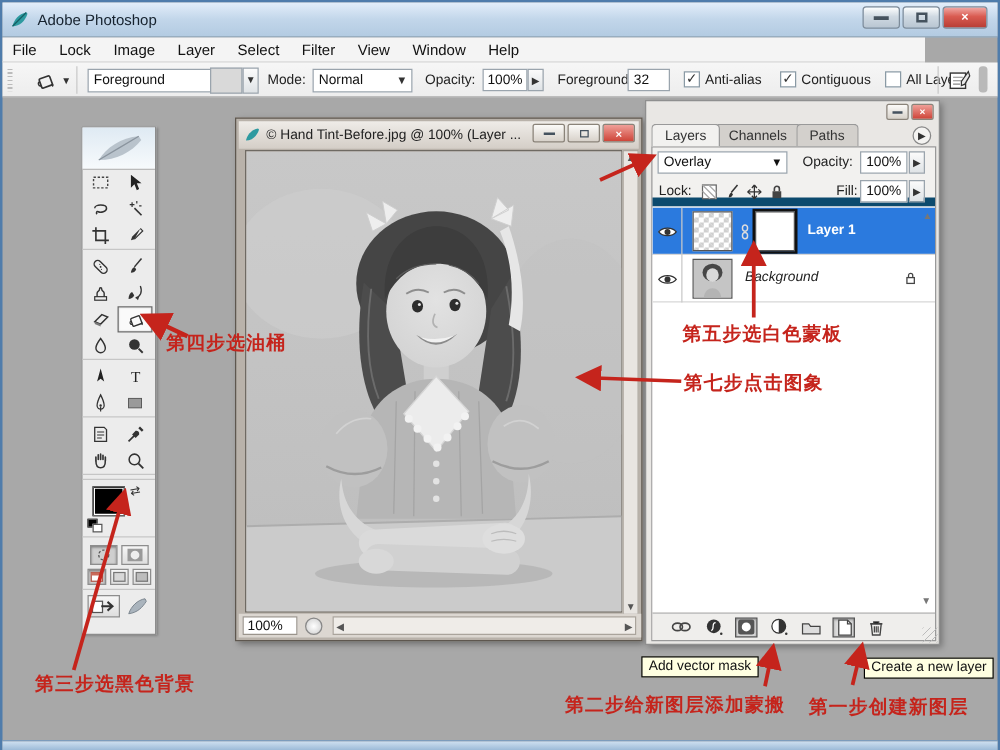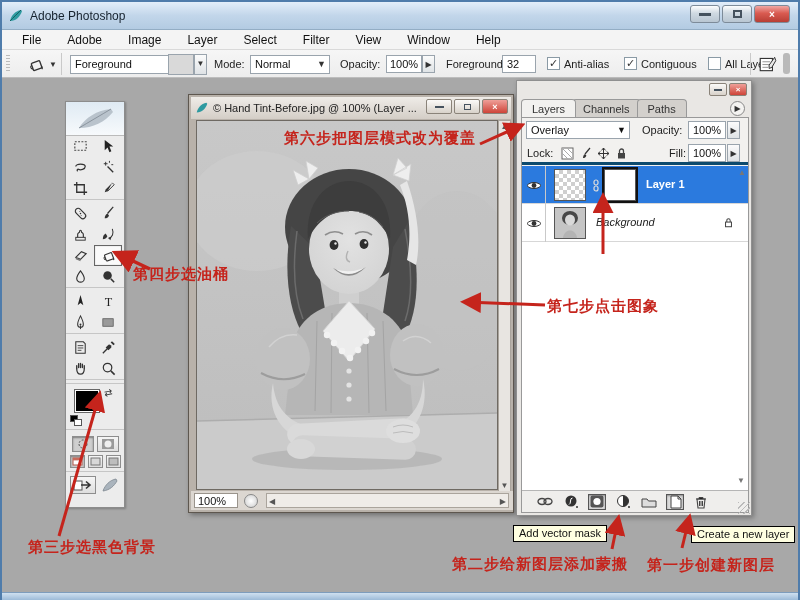--- a/index.html
+++ b/index.html
@@ -14,22 +14,22 @@
     display:flex; align-items:center; }
   #titlebar .apptitle { font-size:12px; color:#16222e; margin-left:6px; }
   .winbtns { position:absolute; right:8px; top:3px; display:flex; gap:2px; }
   .winbtn { width:30px; height:18px; border:1px solid #7d8b99; border-radius:3px;
     background:linear-gradient(#fdfefe,#cfd9e2 45%,#b9c6d2); display:flex; align-items:center; justify-content:center;
     font-size:10px; color:#333; }
   .winbtn.close { width:36px; background:linear-gradient(#f0a8a4,#d95b51 45%,#b83e35); color:#fff; font-weight:bold; }
   .minbar { width:12px; height:3px; background:#45525e; }
   .maxbox { width:9px; height:8px; border:2px solid #45525e; }
 
-  #menubar { position:absolute; left:0; top:28px; width:796px; height:20px; background:#f4f4f4;
-    border-bottom:1px solid #d9d9d9; display:flex; align-items:center; padding-left:12px; gap:10px; }
+  #menubar { position:absolute; left:0; top:28px; width:738px; height:20px; background:#f4f4f4;
+    border-bottom:1px solid #d9d9d9; display:flex; align-items:center; padding-left:0; gap:2px; }
   .menu-item { padding:2px 8px; font-size:12px; color:#111; }
 
   
   #optionsbar { position:absolute; left:0; top:48px; width:796px; height:28px;
     background:linear-gradient(#f6f6f6,#ededed); border-bottom:1px solid #bdbdbd; }
   #optionsbar .sep { position:absolute; top:3px; width:1px; height:22px; background:#c9c9c9; }
   .ob-label { position:absolute; top:8px; font-size:11px; color:#222; }
   .ob-select { position:absolute; top:5px; height:19px; background:#fff; border:1px solid #9aa4ad;
     font-size:11px; padding:2px 4px; }
   .ob-select .arr { position:absolute; right:3px; top:3px; font-size:9px; color:#333; }
@@ -103,21 +103,21 @@
   .pal-tab { font-size:11px; padding:3px 10px 2px; border:1px solid #999; border-bottom:none;
     border-radius:4px 4px 0 0; background:#d3d0cc; color:#333; margin-right:-4px; }
   .pal-tab.active { background:#f2f1ef; position:relative; z-index:2; }
   #pal-menu-btn { position:absolute; right:6px; top:20px; width:15px; height:15px; border:1px solid #888;
     border-radius:50%; background:#f4f3f1; font-size:8px; text-align:center; line-height:14px; color:#333; }
   #pal-body { position:absolute; left:4px; top:36px; width:228px; height:396px; background:#f2f1ef; border:1px solid #999; }
   #blend-row { position:absolute; left:0; top:0; width:226px; height:24px; }
   #blend-select { position:absolute; left:4px; top:3px; width:104px; height:18px; background:#fff;
     border:1px solid #9aa4ad; font-size:11px; padding:2px 4px; }
   #blend-select .arr { position:absolute; right:3px; top:3px; font-size:9px; }
-  #lock-row { position:absolute; left:0; top:25px; width:226px; height:22px; border-bottom:3px solid #0c4a6e; }
+  #lock-row { position:absolute; left:0; top:25px; width:226px; height:22px; border-bottom:7px solid #0c4a6e; }
   .lockicon { display:inline-block; margin-left:3px; vertical-align:middle; }
   #layers-list { position:absolute; left:0; top:48px; width:226px; height:324px; background:#fff; overflow:hidden; }
   .layer-row { position:relative; width:226px; height:38px; border-bottom:1px solid #d7d7d7; }
   .layer-row.selected { background:#2b7ade; color:#fff; }
   .eye-cell { position:absolute; left:0; top:0; width:24px; height:38px; border-right:1px solid #c9c9c9;
     display:flex; align-items:center; justify-content:center; }
   .thumb { position:absolute; top:3px; width:32px; height:32px; border:1px solid #555; background:#fff; }
   .thumb.checker { background-color:#fff;
     background-image:linear-gradient(45deg,#cfcfcf 25%,transparent 25%,transparent 75%,#cfcfcf 75%),
                      linear-gradient(45deg,#cfcfcf 25%,transparent 25%,transparent 75%,#cfcfcf 75%);
@@ -163,21 +163,21 @@
         </div>
       <div class="winbtn">
           <div class="maxbox"></div>
         </div>
       <div class="winbtn close">×</div>
     </div>
   </div>
 
   <div id="menubar">
     <span class="menu-item">File</span>
-    <span class="menu-item">Adobe</span>
+    <span class="menu-item">Lock</span>
     <span class="menu-item">Image</span>
     <span class="menu-item">Layer</span>
     <span class="menu-item">Select</span>
     <span class="menu-item">Filter</span>
     <span class="menu-item">View</span>
     <span class="menu-item">Window</span>
     <span class="menu-item">Help</span>
   </div>
 
   <div id="optionsbar">
@@ -710,22 +710,22 @@
           <svg width="12" height="14" viewBox="0 0 12 14">
               <path d="M2 4 h8 l-1 9 h-6 z" fill="none" stroke="#444" stroke-width="1.1"></path>
               <path d="M1 4 h10 M4 4 V2.5 h4 V4 M4.5 6 v5 M6 6 v5 M7.5 6 v5" stroke="#444" stroke-width="1"></path>
             </svg>
         </span>
       </div>
     </div>
     <div id="pal-grip"></div>
   </div>
 
-  <div class="cn" style="left:282px; top:127px;">第六步把图层模式改为覆盖</div>
   <div class="cn" style="left:131px; top:263px;">第四步选油桶</div>
+  <div class="cn" style="left:544px; top:256px;">第五步选白色蒙板</div>
   <div class="cn" style="left:545px; top:295px;">第七步点击图象</div>
   <div class="cn" style="left:26px;  top:536px;">第三步选黑色背景</div>
   <div class="cn" style="left:645px; top:554px;">第一步创建新图层</div>
   <div class="cn" style="left:450px; top:553px;">第二步给新图层添加蒙搬</div>
   <div class="tooltip" style="left:511px; top:523px;">Add vector mask</div>
   <div class="tooltip" style="left:689px; top:524px;">Create a new layer</div>
 
   <svg id="arrow-overlay">
     <defs>
       <marker id="ah" markerWidth="7" markerHeight="7" refX="5" refY="3.5" orient="auto">

